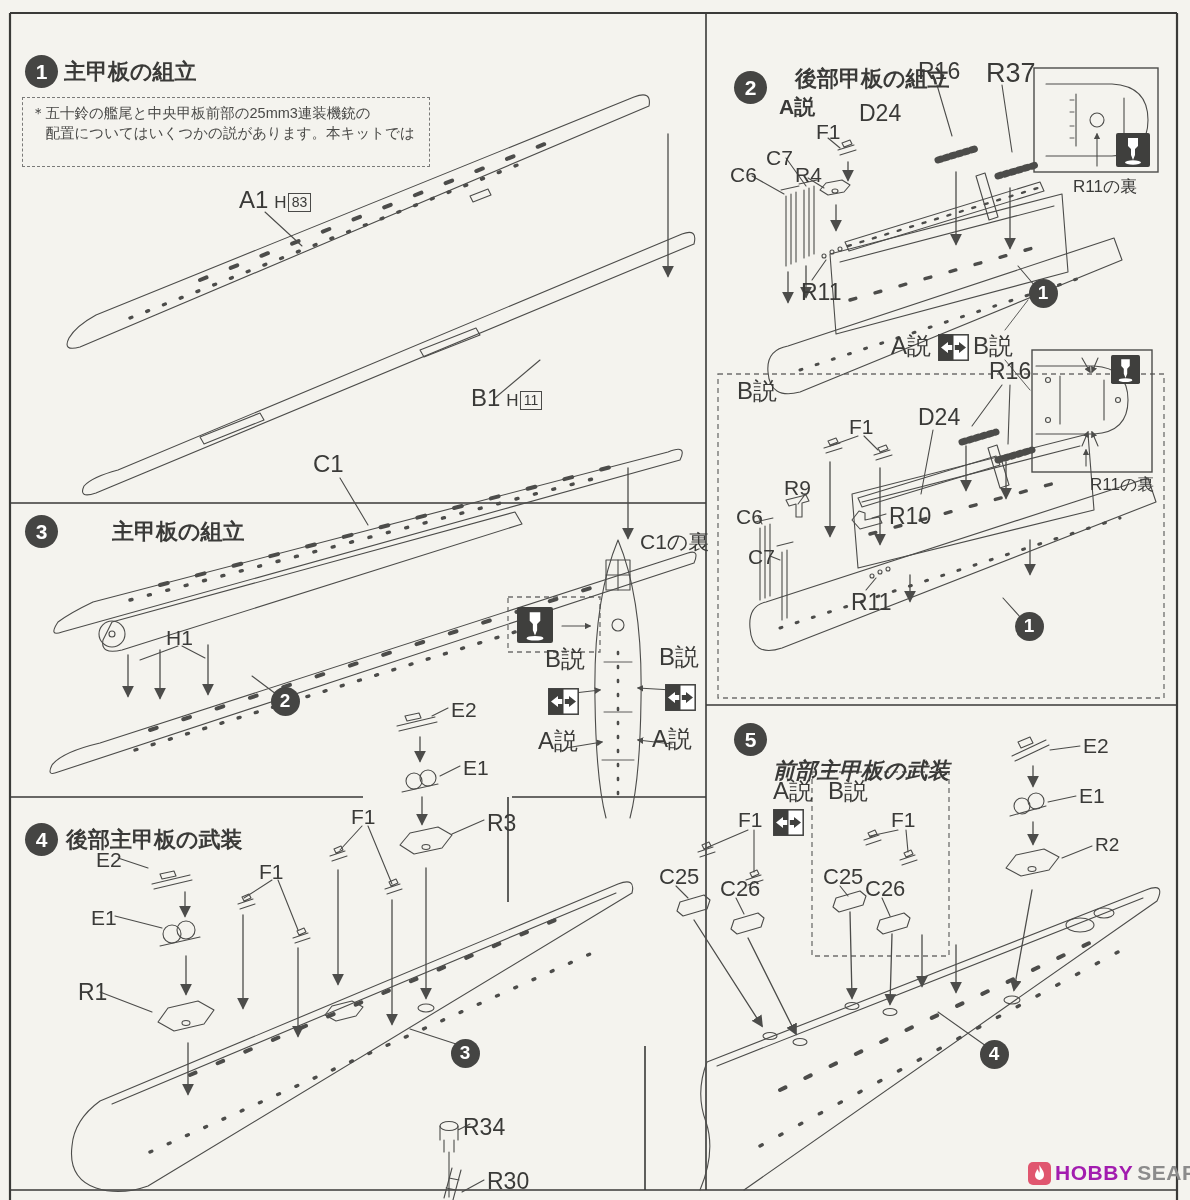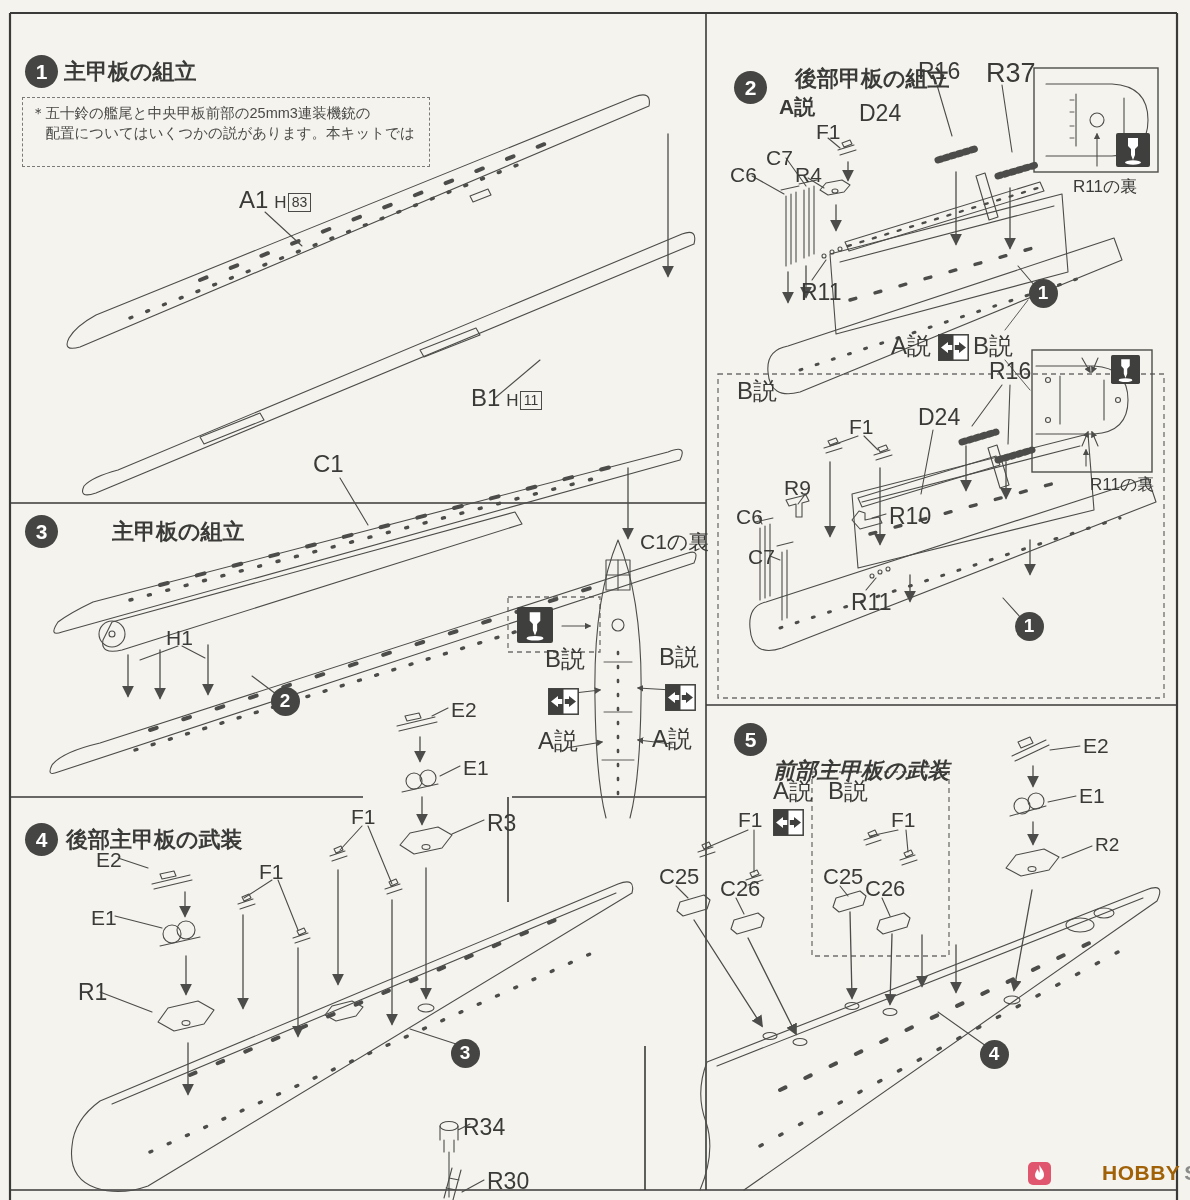--- a/index.html
+++ b/index.html
@@ -413,16 +413,16 @@
       <div>＊五十鈴の艦尾と中央甲板前部の25mm3連装機銃の</div>
       <div>　配置についてはいくつかの説があります。本キットでは</div>
     </div>
 
   <div id="watermark">
     <span id="wm-flame" style="background: rgb(224, 86, 111);">
       <svg width="15" height="17" viewBox="0 0 15 17">
           <path d="M7.5,0 C9,4 12,5 12,10 A4.5,5 0 0 1 3,10 C3,7 5,6.5 5,4 C6.5,5.5 7,6.5 7,8 C8.5,6.5 7,3 7.5,0 Z" fill="#ffffff"></path>
         </svg>
     </span>
-    <span id="wm-word1" style="color: #a16207; margin-left: 47px;">HOBBY</span>
+    <span id="wm-word1" style="color: #a21caf;">HOBBY</span>
     <span id="wm-word2" style="color: rgb(139, 139, 139);">SEARCH</span>
   </div>
 </div>
 
 </body></html>

